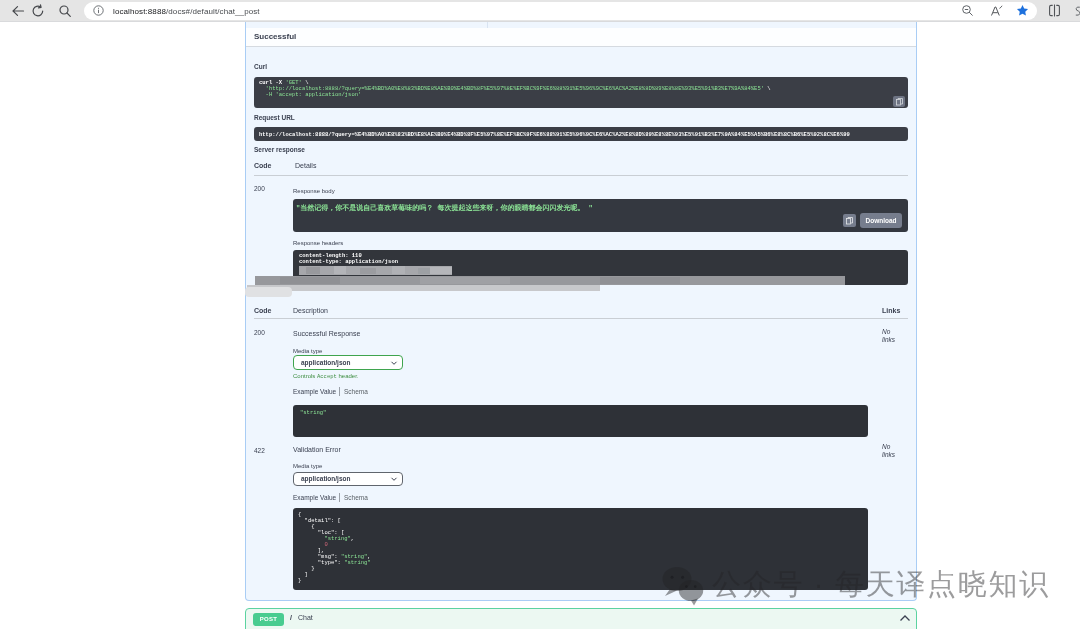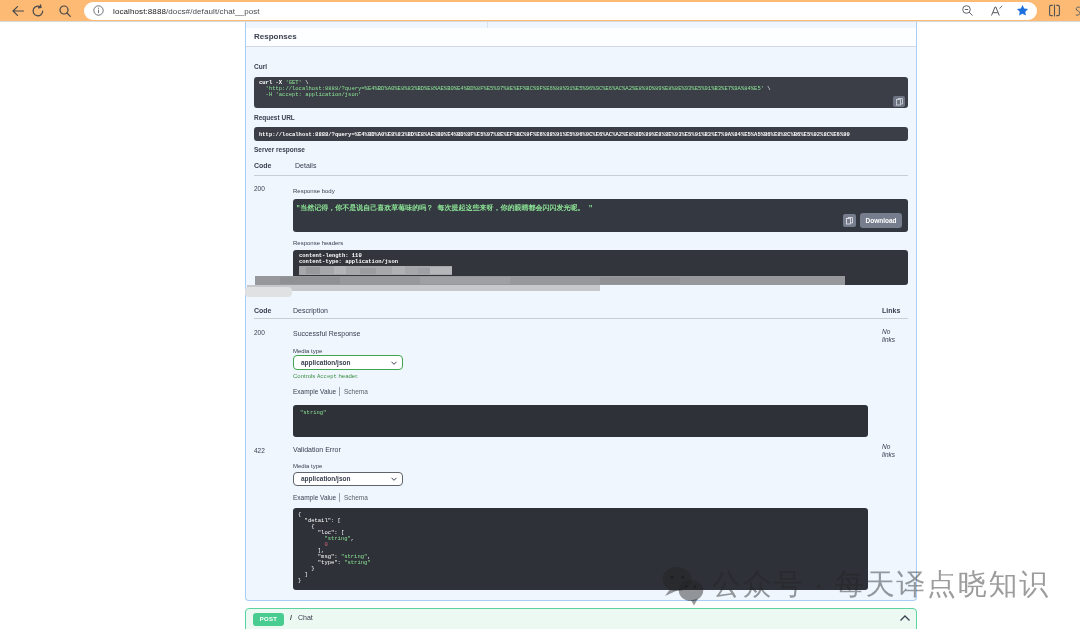--- a/index.html
+++ b/index.html
@@ -7,21 +7,21 @@
 body { font-family:"Liberation Sans",sans-serif; background:#fff; position:relative; overflow:hidden; }
 .abs { position:absolute; }
 .mono { font-family:"Liberation Mono",monospace; }
 .lbl { position:absolute; font-size:6.5px; font-weight:bold; color:#3b4151; }
 .dark { position:absolute; background:#3b3e46; border-radius:3px; }
 .green { color:#8ce596; }
 </style>
 </head>
 <body>
 
-<div class="abs" style="left:0;top:0;width:1080px;height:22px;background:#fdba74;border-bottom:1px solid #d9dadc;">
+<div class="abs" style="left:0;top:0;width:1080px;height:22px;background:#e5e5e5;border-bottom:1px solid #d9dadc;">
 
   <svg class="abs" style="left:11px;top:4px;" width="14" height="14" viewBox="0 0 14 14">
     <path d="M12.5 7 H2.2 M6.5 2.6 L2 7 L6.5 11.4" stroke="#46484c" stroke-width="1.2" fill="none" stroke-linecap="round"></path>
   </svg>
 
   <svg class="abs" style="left:31px;top:4px;" width="14" height="14" viewBox="0 0 14 14">
     <path d="M11.7 7 A4.8 4.8 0 1 1 9.7 3.1" stroke="#46484c" stroke-width="1.2" fill="none" stroke-linecap="round"></path>
     <path d="M9.5 0.8 L10 3.4 L7.4 3.9" stroke="#46484c" stroke-width="1.2" fill="none" stroke-linecap="round" stroke-linejoin="round"></path>
   </svg>
 
@@ -64,21 +64,21 @@
     <path d="M5.8 1.2 Q2.6 0.4 2.2 2.6 Q1.9 4.4 4.4 5.1 Q6.3 5.8 5.8 7.6 Q5.3 9.8 1.8 9.1" stroke="#616468" stroke-width="1" fill="none"></path>
   </svg>
 </div>
 
 <div class="abs" style="left:245px;top:22px;width:672px;height:579px;background:#eff6fe;border-left:1px solid #a9cdf5;border-right:1px solid #a9cdf5;border-bottom:1px solid #a9cdf5;border-radius:0 0 4px 4px;">
 </div>
 
 <div class="abs" style="left:487px;top:22px;width:1px;height:6px;background:#d9e4f2;"></div>
 
 <div class="abs" style="left:246px;top:28px;width:670px;height:19px;background:rgba(255,255,255,0.85);border-bottom:1px solid #d5dae0;"></div>
-<div class="abs" style="left:254px;top:32px;font-size:8px;font-weight:bold;color:#3b4151;">Responses</div>
+<div class="abs" style="left:254px;top:32px;font-size:8px;font-weight:bold;color:#3b4151;">Successful</div>
 
 <div class="lbl" style="left:254px;top:63px;">Curl</div>
 <div class="dark" style="left:254px;top:77px;width:654px;height:31px;"></div>
 <div class="abs mono" style="left:259px;top:80px;width:645px;height:25px;overflow:hidden;font-size:5.5px;line-height:6px;color:#fff;white-space:pre;"><b>curl -X </b><span class="green">'GET'</span> \
 <span class="green">  'http://localhost:8888/?query=%E4%BD%A0%E8%83%BD%E8%AE%B0%E4%BD%8F%E5%97%8E%EF%BC%9F%E6%88%91%E5%96%9C%E6%AC%A2%E8%8D%89%E8%8E%93%E5%91%B3%E7%9A%84%E5'</span> \
 <span class="green">  -H 'accept: application/json'</span></div>
 
 <div class="abs" style="left:893px;top:96px;width:12px;height:11px;background:#6e7484;border-radius:2px;"></div>
 <svg class="abs" style="left:895.5px;top:97.5px;" width="7" height="8" viewBox="0 0 7 8">
   <rect x="0.5" y="1.5" width="4" height="5.5" stroke="#d7dade" stroke-width="0.8" fill="none"></rect>

